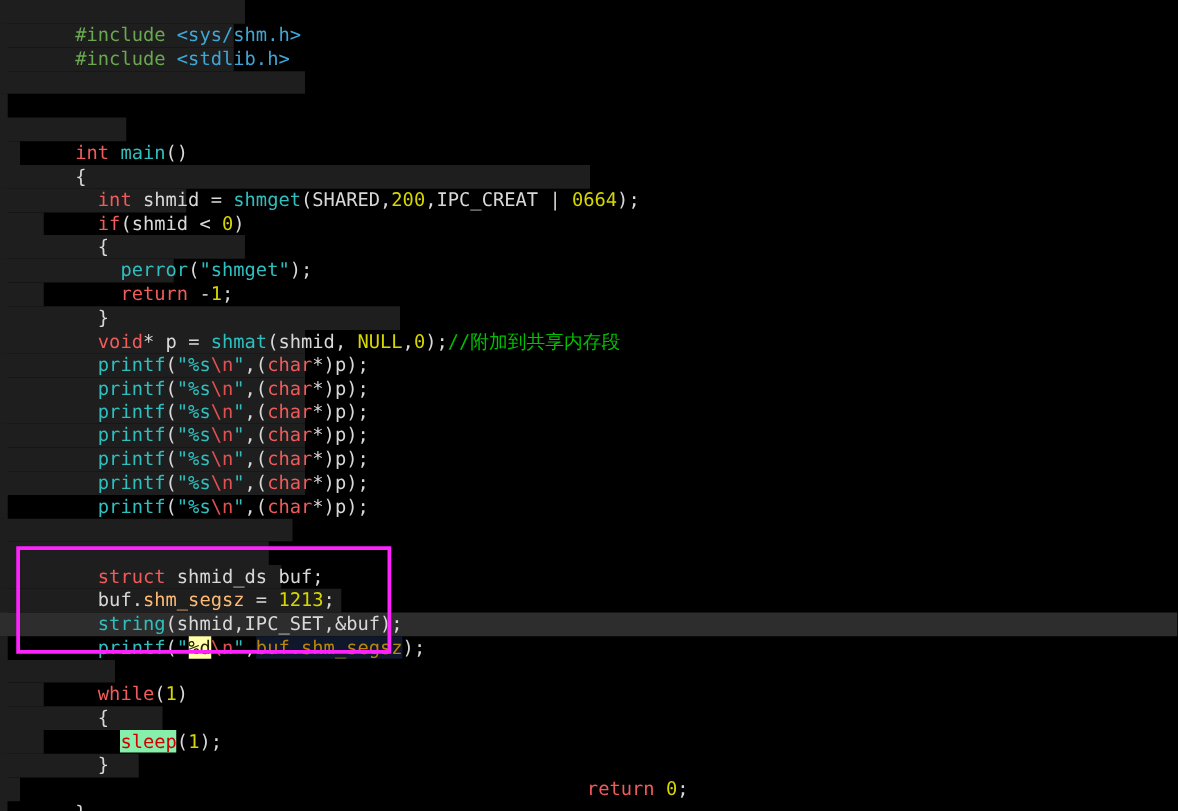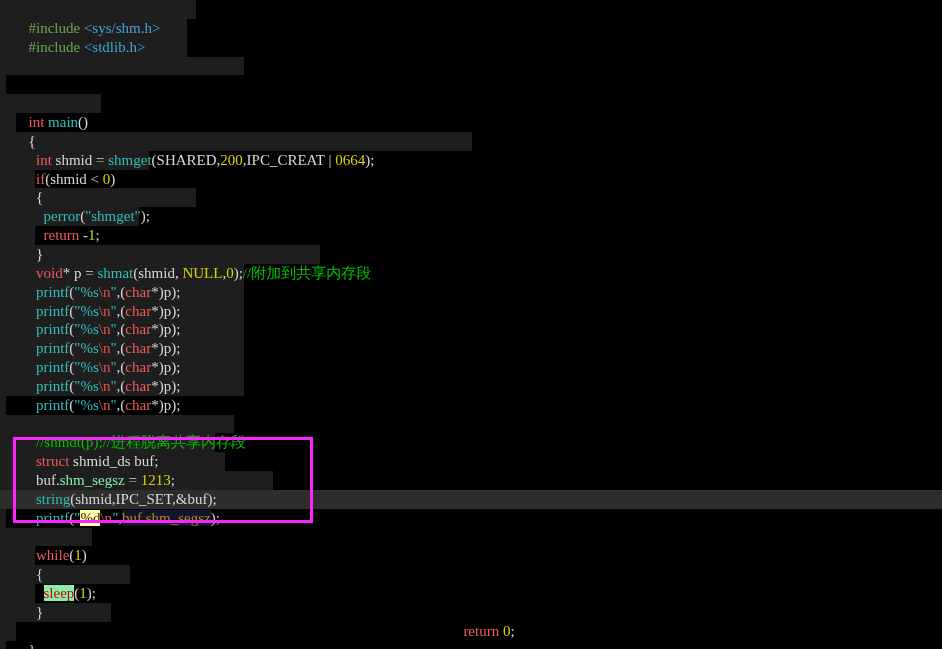--- a/index.html
+++ b/index.html
@@ -32,21 +32,20 @@
     background: #1e1e1e;
     z-index: 0;
   }
 
   .code-lines {
     position: absolute;
     left: 0;
     top: 0;
     width: 942px;
     z-index: 2;
-    font-family: Liberation Serif, serif;
   }
 
   .line {
     position: relative;
     height: 18.85px;
     line-height: 18.85px;
     font-size: 15px;
     white-space: pre;
     color: #d8d8d8;
   }
@@ -79,21 +78,21 @@
   .hdr     { color: #3fa7d6; }   
   .fn      { color: #2fbfbf; }   
   .num     { color: #d7d700; }   
   .str     { color: #2fbfbf; }   
   .esc     { color: #e05252; }   
   .cmt     { color: #00c000; }   
   .id      { color: #d8d8d8; text-align: right; }   
   .macro   { color: #d8d8d8; }   
   .cnst    { color: #d7d700; }   
   .punct   { color: #d8d8d8; }
-  .member  { color: #86efac; }   
+  .member  { color: #fdba74; }   
 
   
   .hl      { background: #ffffaa; color: #222200; }
   .hl-id   { background: #0f172a; color: #b8860b; }
   .hl-fn   { background: #86efac; color: #d00000; }
 
   
   #annotation-box {
     position: absolute;
     border: 3px solid #ff22ff;
@@ -193,21 +192,21 @@
 
     <div class="line" style="height: 18.85px; line-height: 18.85px;">
       <span class="bg" style="width: 244px;"></span><span class="txt">  <span class="fn">printf</span><span class="punct">(</span><span class="str">"%s<span class="esc">\n</span>"</span><span class="punct">,(</span><span class="kw">char</span><span class="punct">*</span><span class="punct">)</span><span class="id">p</span><span class="punct">);</span></span>
     </div>
 
     <div class="line" style="height: 18.85px; line-height: 18.85px;">
       <span class="bg" style="width: 6px;"></span><span class="txt"> </span>
     </div>
 
     <div class="line" style="height: 18.85px; line-height: 18.85px;">
-      <span class="bg" style="width: 234px;"></span><span class="txt">  <span class="cmt">//shmdt(p);//进程脱离共享内存段</span></span>
+      <span class="bg" style="width: 234px;"></span>
     </div>
 
     <div class="line" style="height: 18.85px; line-height: 18.85px;">
       <span class="bg" style="width: 215px;"></span><span class="txt">  <span class="kw">struct</span> <span class="id">shmid_ds</span> <span class="id">buf</span><span class="punct">;</span></span>
     </div>
 
     <div class="line" style="height: 18.85px; line-height: 18.85px;">
       <span class="bg" style="width: 225px;"></span><span class="txt">  <span class="id">buf</span><span class="punct">.</span><span class="member">shm_segsz</span> <span class="punct">=</span> <span class="num">1213</span><span class="punct">;</span></span>
     </div>
 

